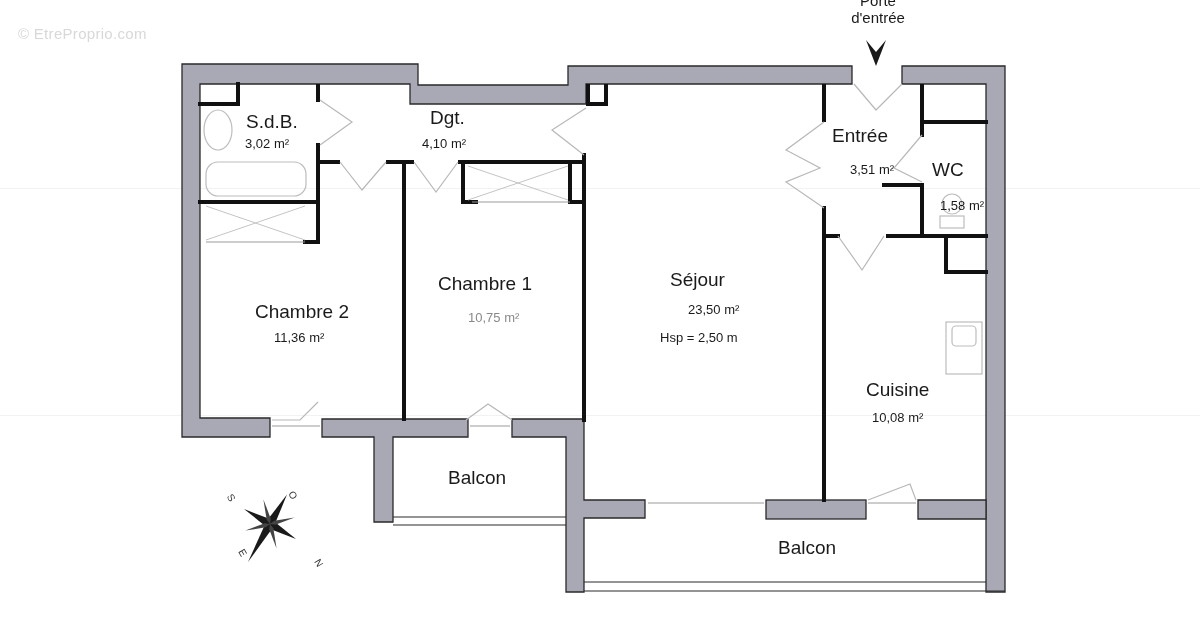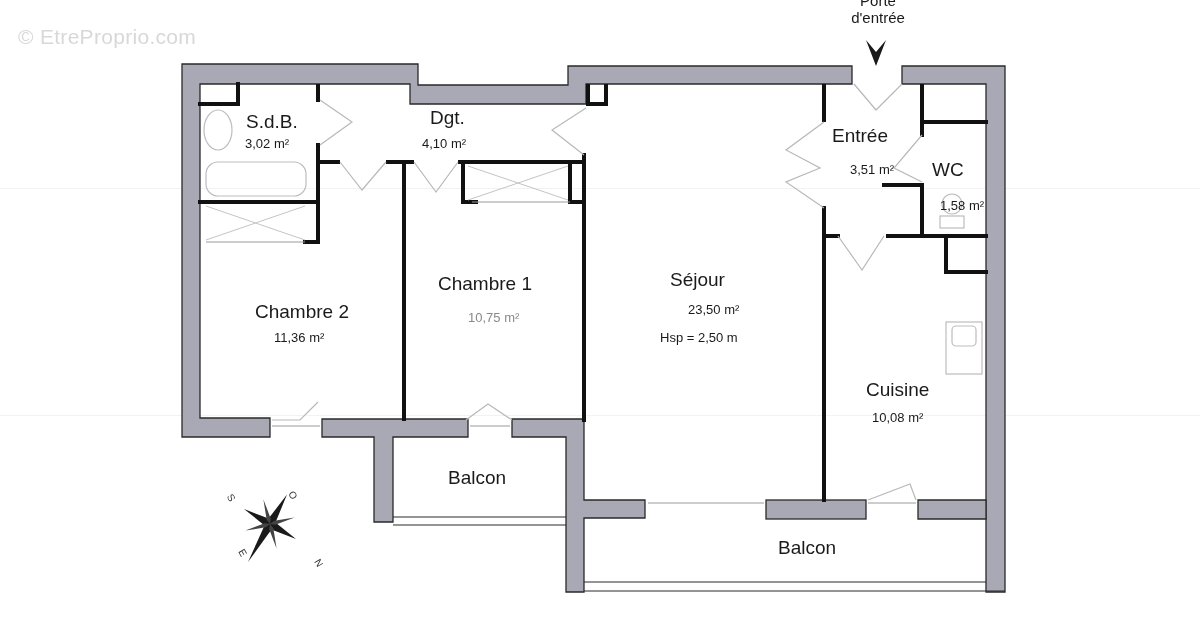--- a/index.html
+++ b/index.html
@@ -2,21 +2,21 @@
 <html><head>
 <meta charset="utf-8">
 <style>
   html, body { margin:0; padding:0; background:#ffffff; }
   body { width:1200px; height:640px; position:relative; overflow:hidden; font-family:"Liberation Sans", sans-serif; }
   #plan { position:absolute; left:0; top:0; width:1200px; height:640px; }
   .lbl { font-family:"Liberation Sans", sans-serif; fill:#1a1a1a; }
   .room { font-size:19px; }
   .area { font-size:13px; }
   .faint { fill:#8a8a8a; }
-  .wm { position:absolute; left:18px; top:25px; font-size:21px; color:#d8d8d8; letter-spacing:0.3px; }
+  .wm { position:absolute; left:18px; top:25px; font-size:15px; color:#d8d8d8; letter-spacing:0.3px; }
   .porte { position:absolute; left:838px; top:-8px; width:80px; text-align:center; font-size:15px; line-height:17px; color:#1a1a1a; }
   .hline { position:absolute; left:0; width:1200px; height:1px; background:#f2f2f2; }
 </style>
 </head>
 <body>
 
 <div class="hline" style="top:188px"></div>
 <div class="hline" style="top:415px"></div>
 
 <div class="wm">© EtreProprio.com</div>

